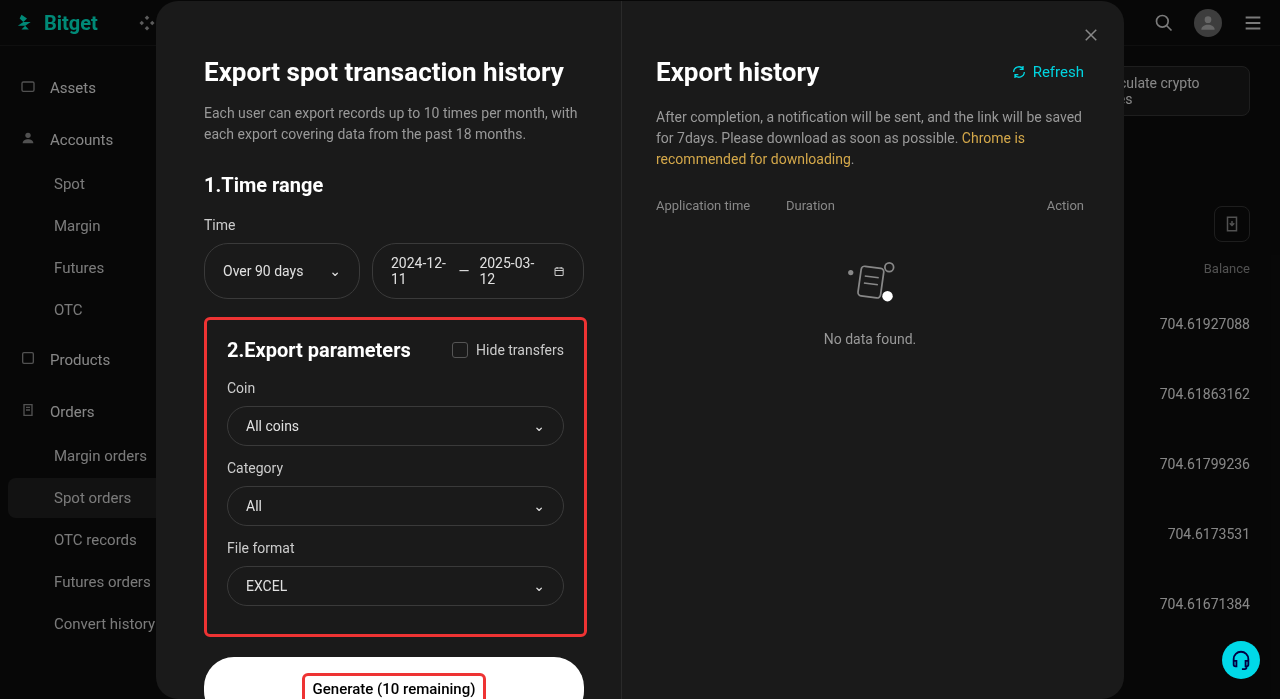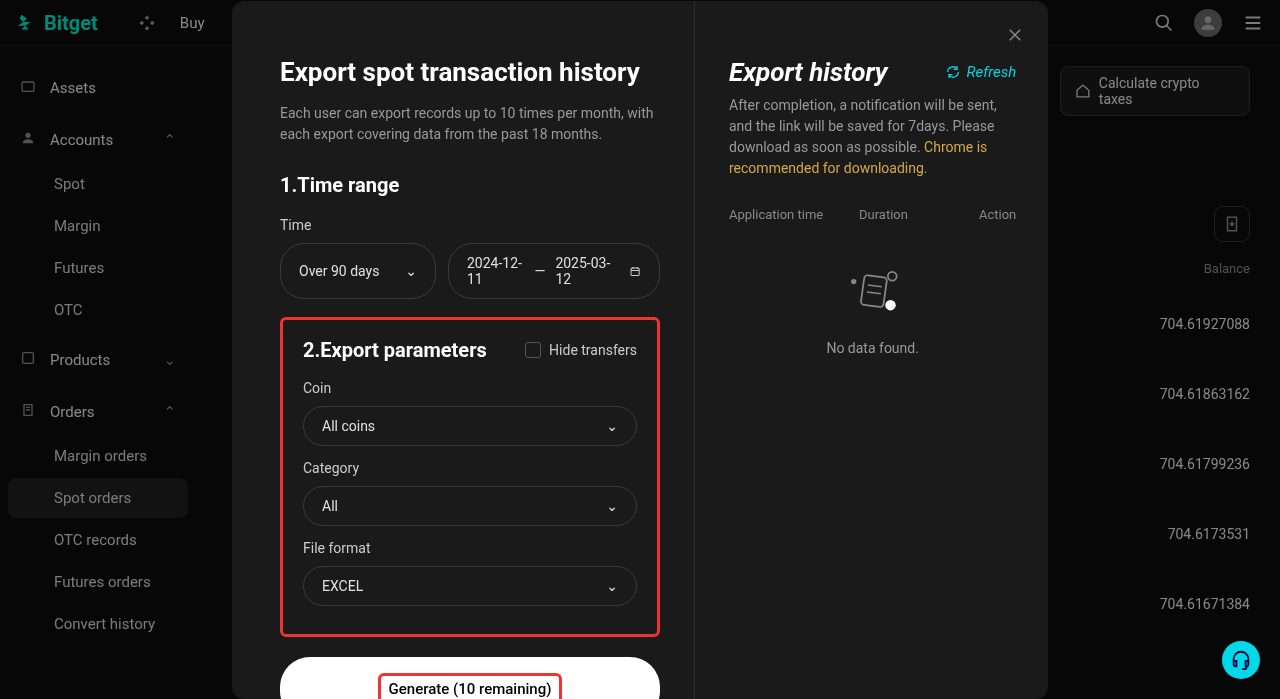--- a/index.html
+++ b/index.html
@@ -25,21 +25,21 @@
 
 
 .bg-content { position:absolute; right:0; top:46px; bottom:0; width:220px; padding:20px 30px; color:#ccc; }
 .calc-btn { position:absolute; top:20px; right:30px; background:#1a1a1a; border:1px solid #333; border-radius:8px; padding:8px 14px; display:flex; align-items:center; gap:8px; font-size:14px; color:#e0e0e0; cursor:pointer; }
 .dl-btn { position:absolute; top:160px; right:30px; width:36px; height:36px; border:1px solid #333; border-radius:8px; display:flex; align-items:center; justify-content:center; color:#888; cursor:pointer; }
 .balance-label { position:absolute; top:215px; right:30px; font-size:13px; color:#888; }
 .balance-list { position:absolute; top:270px; right:30px; display:flex; flex-direction:column; gap:54px; text-align:right; font-size:14px; color:#e0e0e0; }
 
 
 .modal-overlay { position:absolute; inset:0; background:rgba(0,0,0,0.4); display:flex; align-items:flex-start; justify-content:center; padding-top:0;}
-.modal { background:#1a1a1a; width:816px; height:698px; border-radius:12px; display:flex; position:relative; overflow:hidden; margin-top:1px;}
+.modal { background:#1a1a1a; width:968px; height:698px; border-radius:22px; display:flex; position:relative; overflow:hidden; margin-top:1px;}
 .modal-close { position:absolute; top:24px; right:24px; color:#888; cursor:pointer; font-size:20px; }
 .modal-left { width:466px; padding:56px 34px 30px 48px; border-right:1px solid #2a2a2a; display:flex; flex-direction:column; }
 .modal-right { flex:1; padding:56px 40px 30px 34px; }
 
 .modal h2 { font-size:26px; font-weight:700; color:#fff; margin-bottom:16px; }
 .modal-desc { font-size:14px; color:#999; line-height:1.5; margin-bottom:28px; }
 
 .step-title { font-size:20px; font-weight:700; margin-bottom:20px; }
 .field-label { font-size:14px; color:#ccc; margin-bottom:10px; display:block; }
 .select-pill { background:transparent; border:1px solid #3a3a3a; border-radius:24px; padding:11px 18px; color:#e0e0e0; font-size:14px; display:flex; align-items:center; cursor:pointer; }
@@ -51,21 +51,21 @@
 .params-head { display:flex; align-items:center; justify-content:space-between; margin-bottom:18px; }
 .checkbox-row { display:flex; align-items:center; gap:8px; font-size:14px; color:#ccc; }
 .checkbox { width:16px; height:16px; border:1.5px solid #555; border-radius:3px; cursor:pointer; }
 .field-block { margin-bottom:14px; }
 .select-full { width:100%; }
 
 .generate-btn { background:#fff; color:#000; border:none; border-radius:30px; padding:16px; font-size:15px; font-weight:500; cursor:pointer; margin-top:20px; width:380px; }
 .generate-hl { border:3px solid #e33; border-radius:6px; display:inline-block; padding:4px 8px; position:relative; }
 
 
-.export-hdr { display:flex; align-items:center; justify-content:space-between; margin-bottom:8px;font-style:italic; }
+.export-hdr { display:flex; align-items:center; justify-content:space-between; margin-bottom:20px; }
 .refresh { color:#00d4e0; font-size:15px; display:flex; align-items:center; gap:6px; cursor:pointer; }
 .warn-text { color:#d4a84a; }
 .table-hdr { display:flex; font-size:13px; color:#888; margin-top:20px; margin-bottom:40px;}
 .table-hdr div:nth-child(1){ width:130px;} .table-hdr div:nth-child(2){width:120px;} .table-hdr div:nth-child(3){flex:1; text-align:right;}
 .empty-state { display:flex; flex-direction:column; align-items:center; gap:18px; margin-top:40px; }
 .empty-state svg { width:70px; height:60px; }
 .empty-text { font-size:14px; color:#999; }
 
 .support-fab { position:absolute; bottom:20px; right:20px; width:38px; height:38px; border-radius:50%; background:#00d9e8; display:flex; align-items:center; justify-content:center; cursor:pointer; z-index:999;}
 </style>

